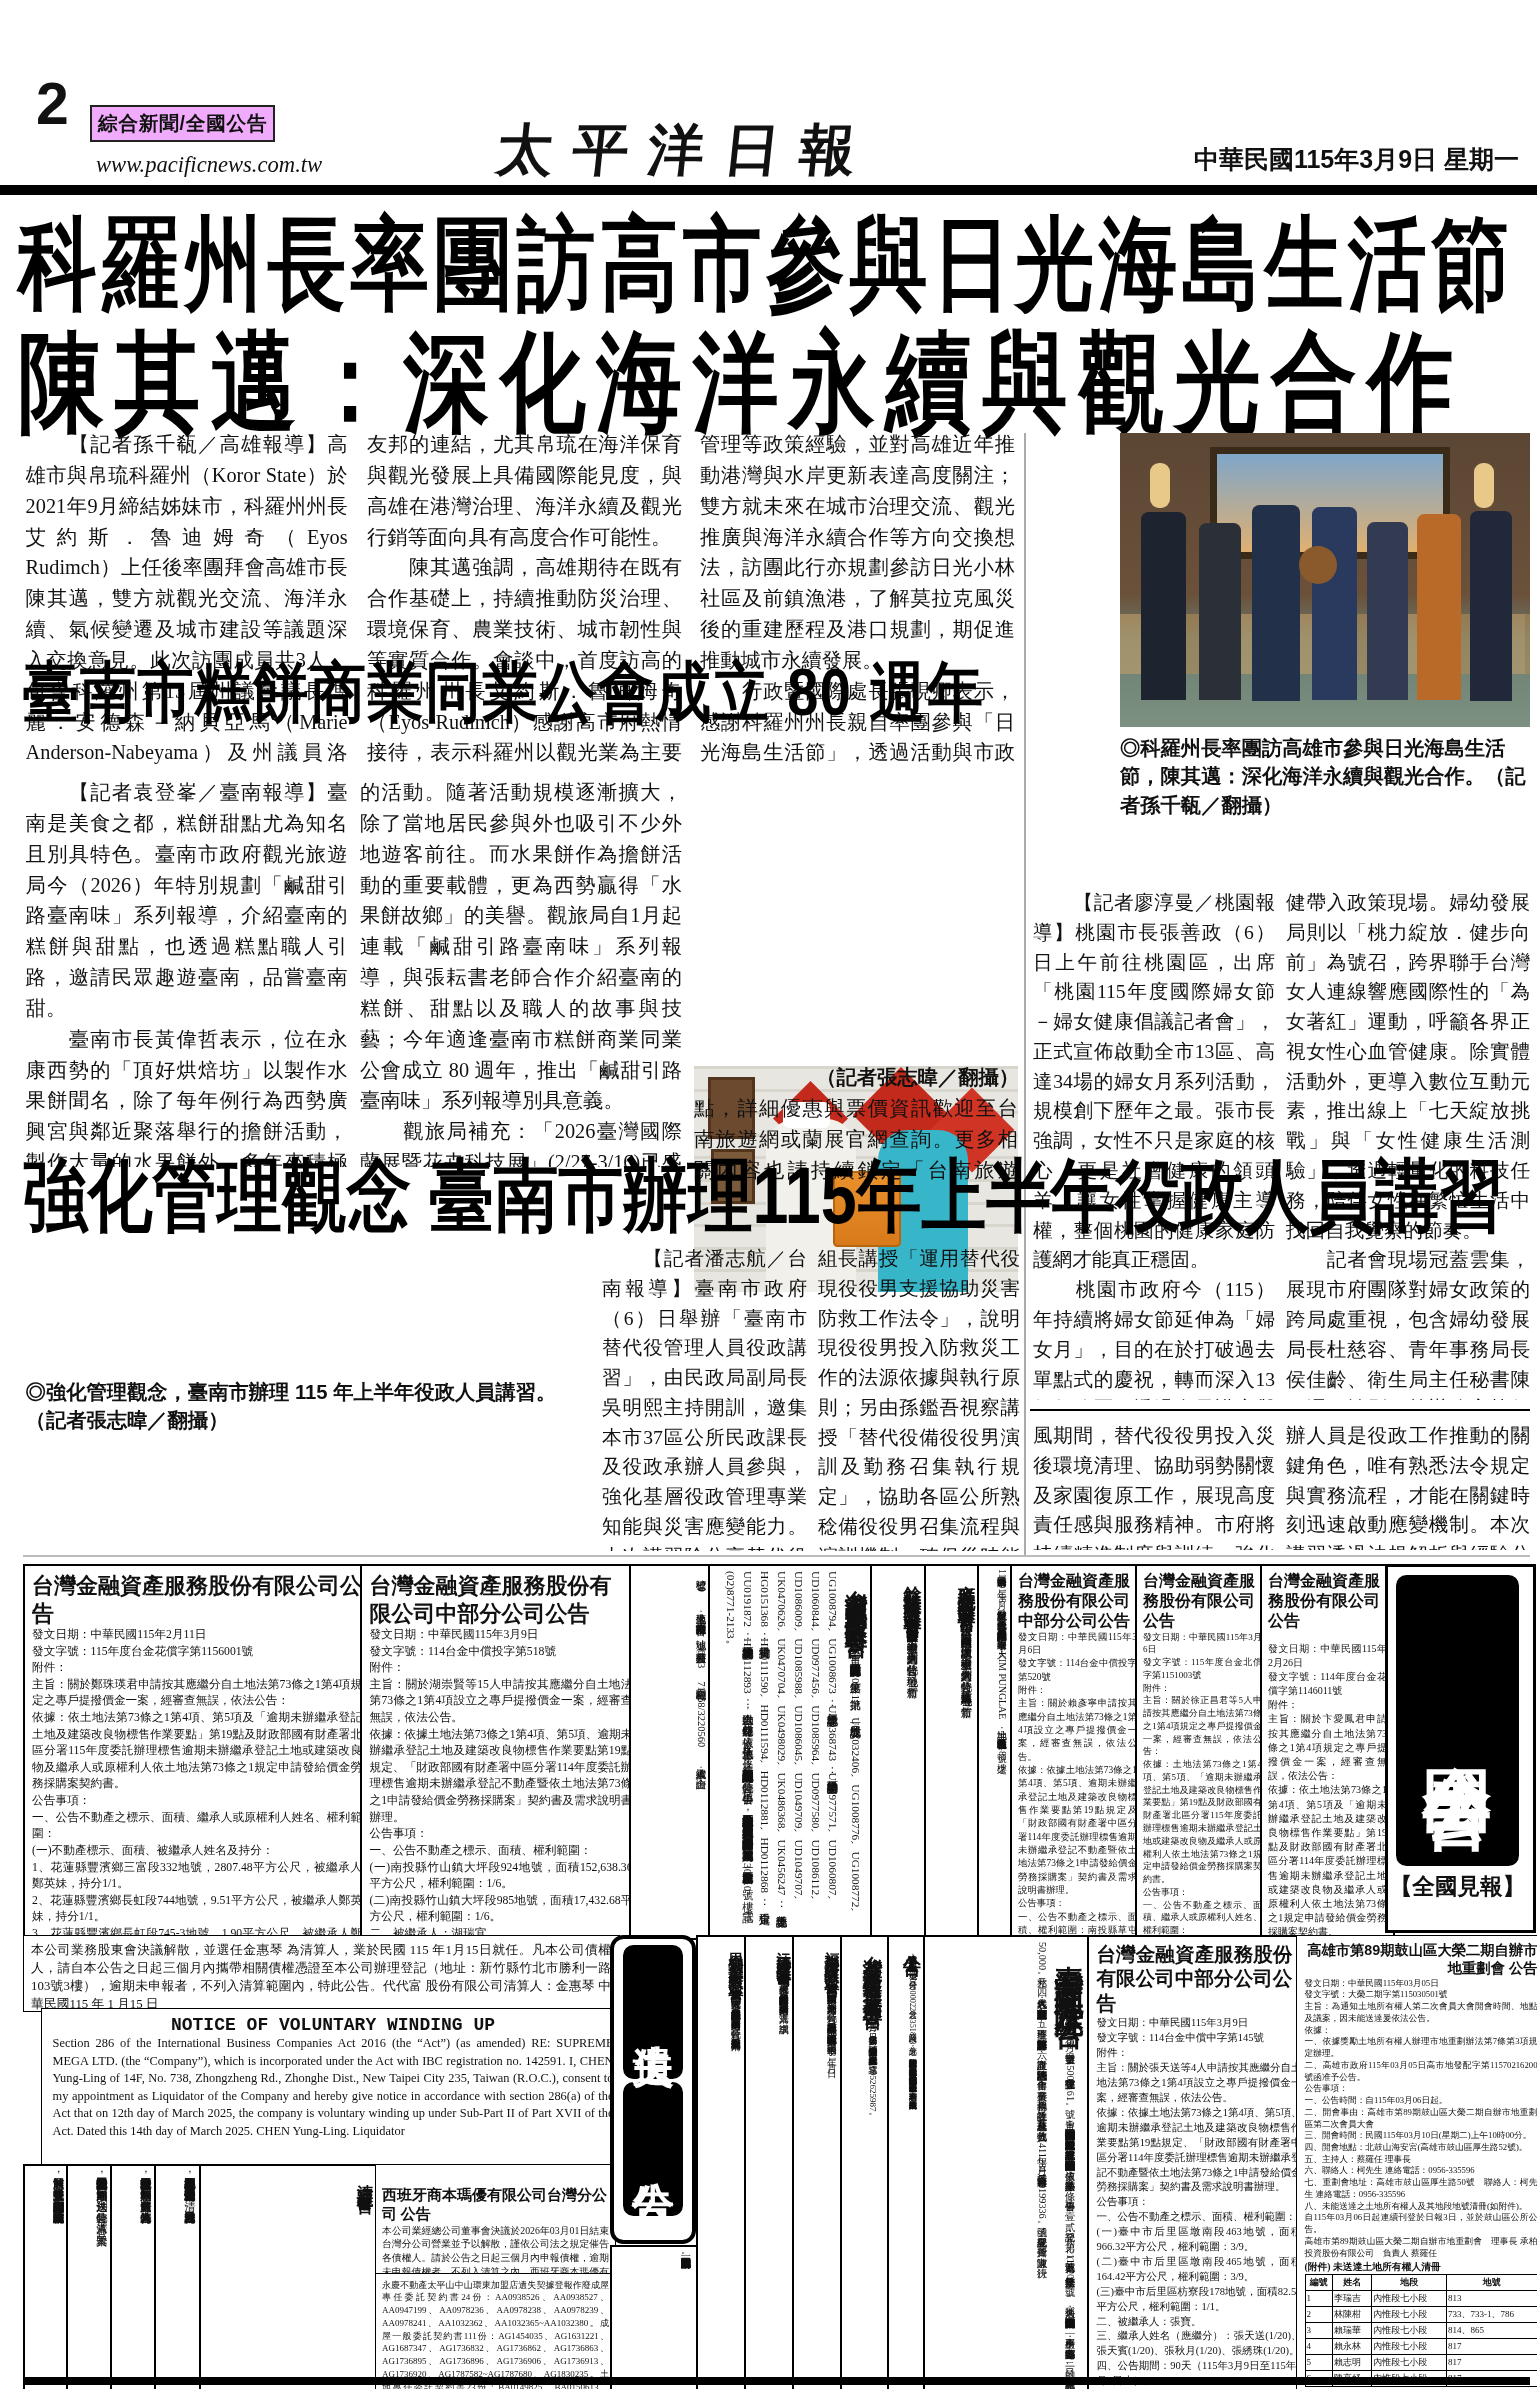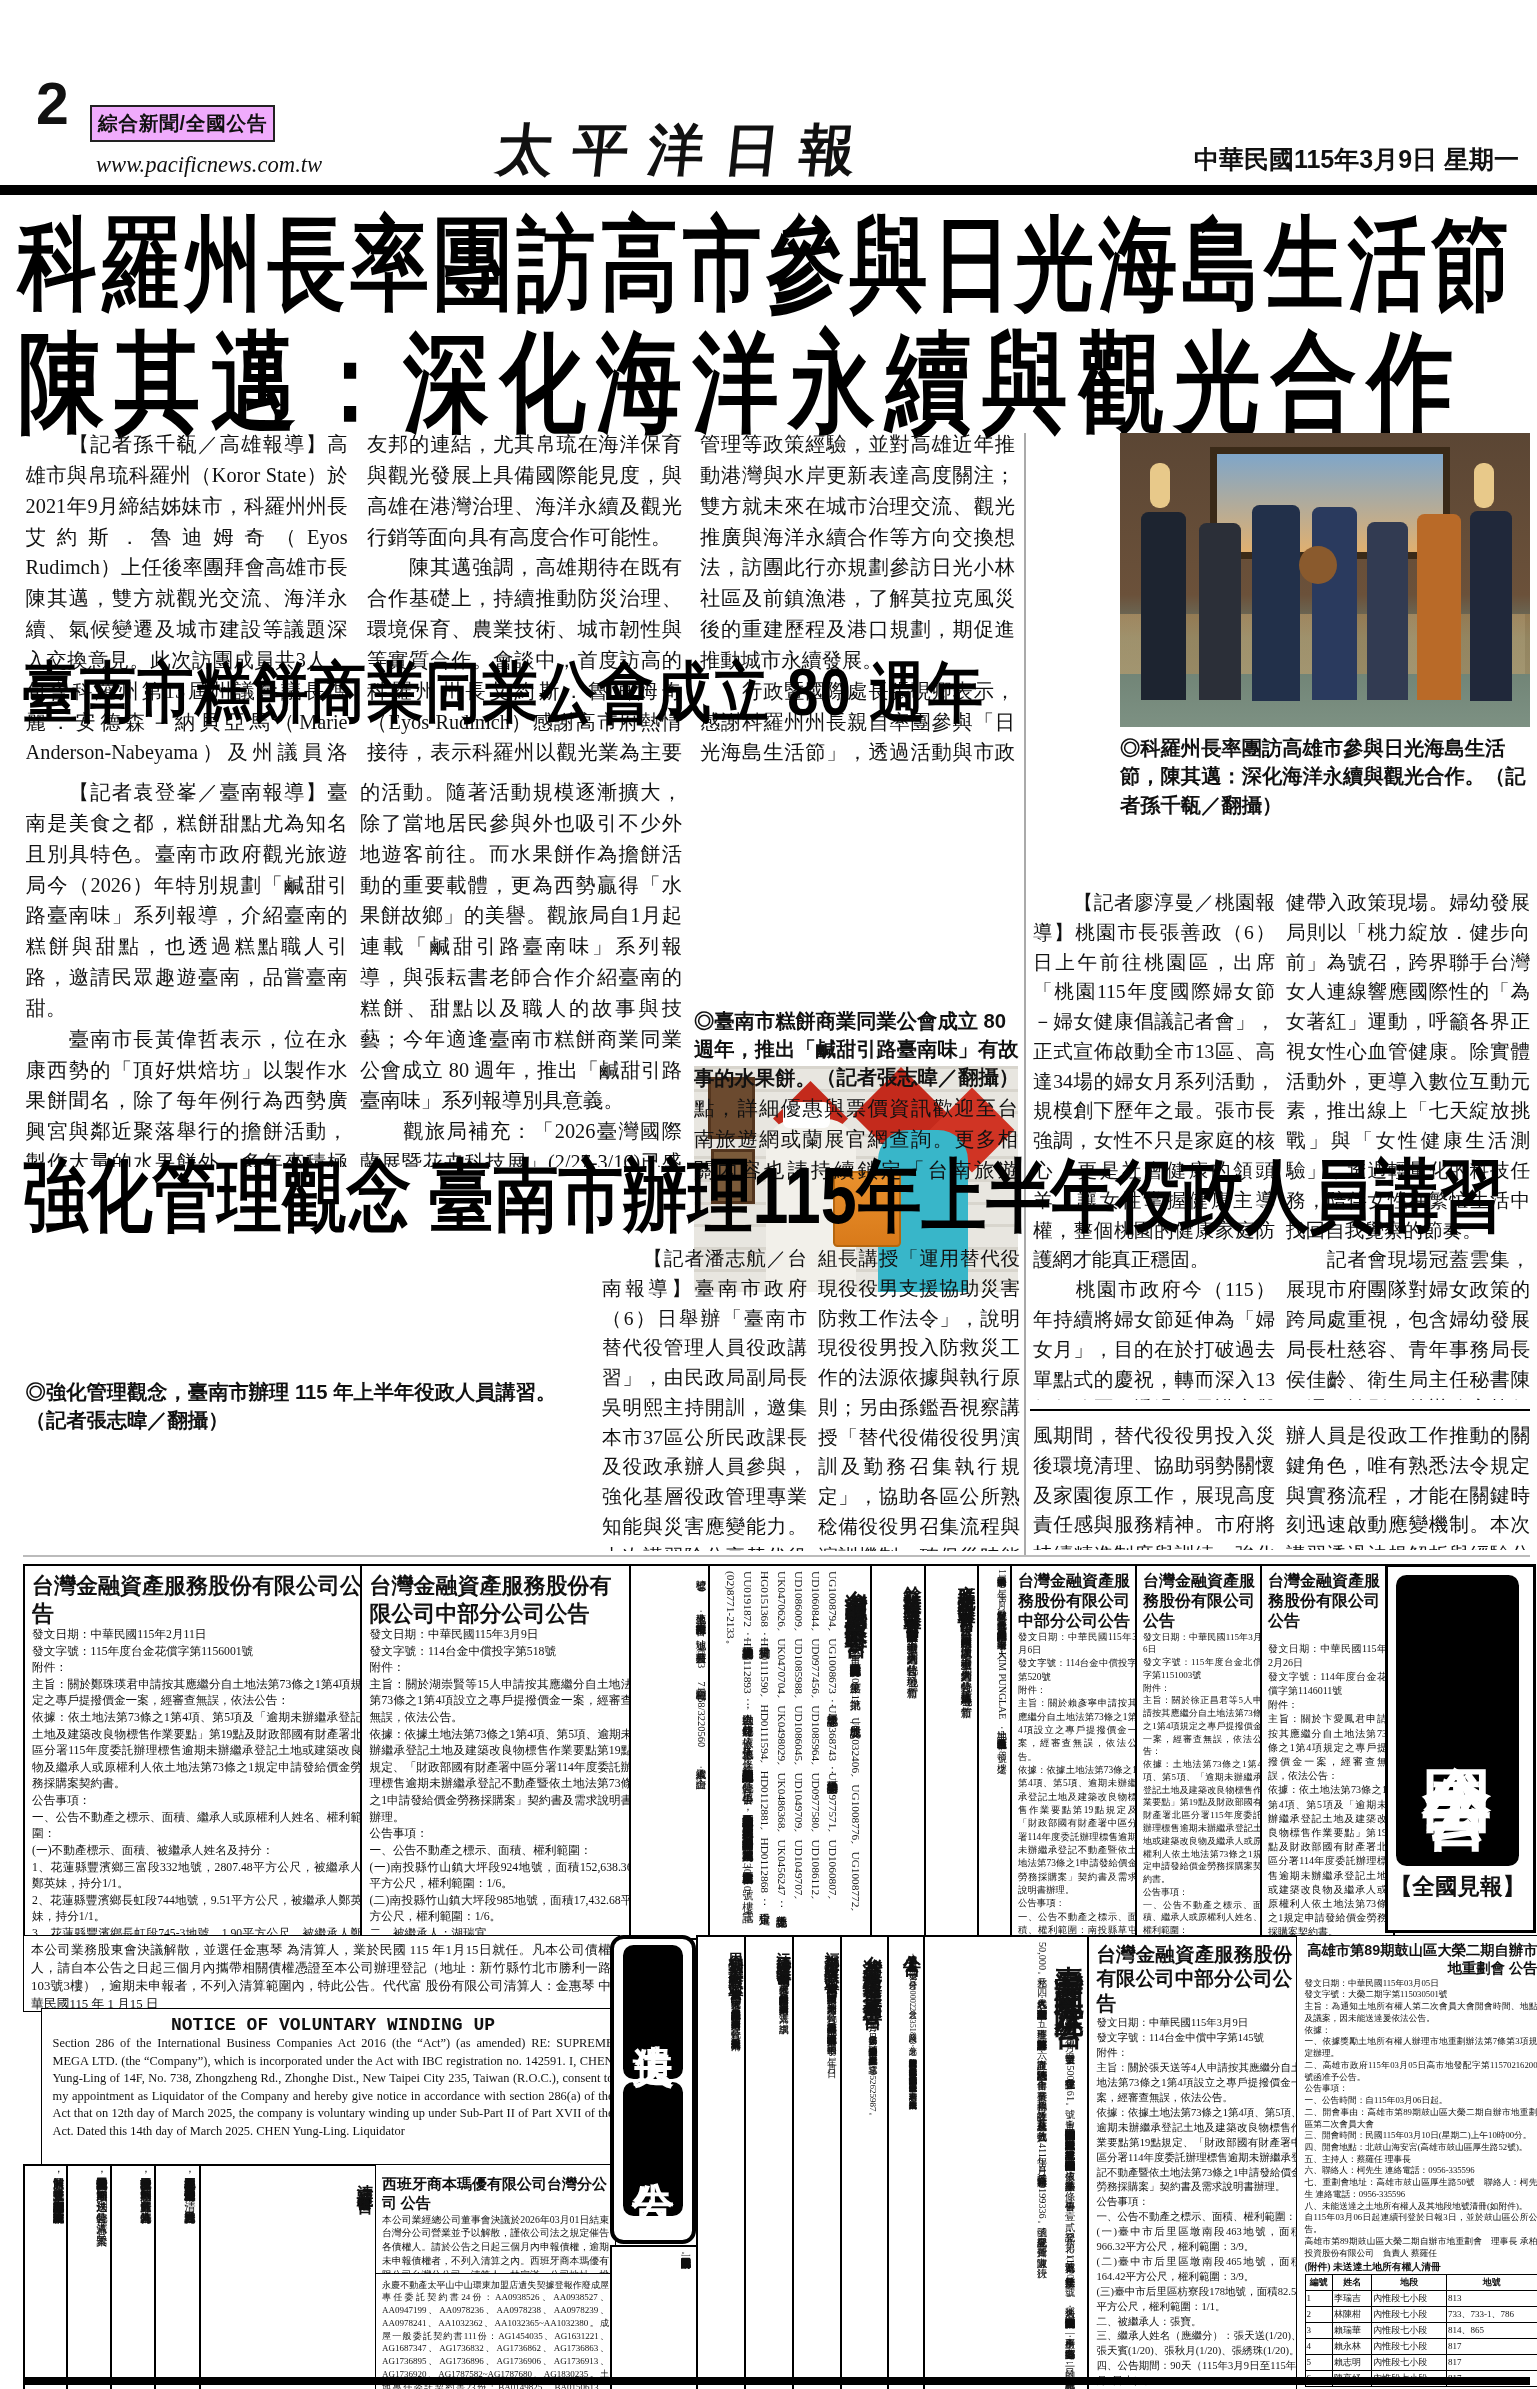--- a/index.html
+++ b/index.html
@@ -91,21 +91,20 @@
     <div class="abs" style="left:173px;top:15px;width:68px;height:68px;background:#c42a1c;transform:rotate(45deg);"></div>
     <div class="abs" style="left:248px;top:34px;width:60px;height:60px;background:#d03424;transform:rotate(45deg);"></div>
     <div class="abs" style="left:90px;top:26px;width:53px;height:53px;background:#c42a1c;transform:rotate(45deg);"></div>
     <div class="abs" style="left:13.6px;top:11.3px;width:41px;height:56px;background:#6b4a2f;border:3px solid #53351e;"></div>
     <div class="abs" style="left:16.6px;top:83px;width:38px;height:49px;background:#7a5a3a;border:3px solid #53351e;"></div>
     <div class="fig" style="left:72px;top:53px;width:90px;height:173px;background:#f2f0ea;border-radius:30px 30px 0 0;"></div>
     <div class="abs" style="left:89px;top:36px;width:47px;height:25.6px;background:#fff;border-radius:6px;"></div>
     <div class="fig" style="left:184px;top:64px;width:90px;height:162px;background:#38b6c9;border-radius:30px 30px 0 0;"></div>
     <div class="abs" style="left:139px;top:105px;width:64px;height:72px;background:linear-gradient(#e9912d,#d97a1a);border:2.3px solid #b5660f;border-radius:4.5px;"></div>
   </div>
-  <div class="abs caption" style="left:694px;top:1007px;width:325px;">◎臺南市糕餅商業同業公會成立 80 週年，推出「鹹甜引路臺南味」有故事的水果餅。</div>
   <div class="abs caption" style="left:694px;top:1063px;width:325px;text-align:right;">（記者張志暐／翻攝）</div>
   <div class="abs art-col pre" style="left:694px;top:1093px;width:324px;height:98px;">點，詳細優惠與票價資訊歡迎至台南旅遊網或蘭展官網查詢。更多相關內容也請持續鎖定「台南旅遊網」及「台南旅遊粉絲專頁」；更多臺南糕餅相關資訊，歡迎搜尋「台南市糕餅商業同業公會粉絲專頁」查詢。</div>
 
   <div class="abs" style="left:1024px;top:433px;width:1.5px;height:1122px;background:#aaa;"></div>
   <div class="abs revbox" style="left:1030px;top:1000px2;top:751px;left2:0;top:751px;width:500px;height:0;"></div>
   <div class="abs art-col pre" style="left:1033px;top:888px;width:242px;height:512px;font-size:19.6px;">　　【記者廖淳曼／桃園報導】桃園市長張善政（6）日上午前往桃園區，出席「桃園115年度國際婦女節－婦女健康倡議記者會」，正式宣佈啟動全市13區、高達34場的婦女月系列活動，規模創下歷年之最。張市長強調，女性不只是家庭的核心，更是社會健康的領頭羊，讓女性掌握健康主導權，整個桃園的健康家庭防護網才能真正穩固。
 　　桃園市政府今（115）年持續將婦女節延伸為「婦女月」，目的在於打破過去單點式的慶祝，轉而深入13個行政區，透過多元講座與課程，掌握飲食、運動及自我健康管理等知能，將健康知識轉化為日常習慣。張市長表示，婦女往往為了照顧家人而忽略自身需求，市府的責任就是成為她們的後盾，透過正確的飲食、規律運動與自我照護觀念，讓健康理念一路自家庭擴散至社會的每個角落。
 　　本次活動特別邀請到毒物實驗室護理師譚敦慈開講「你的健康好生活」，將大眾關注的食安與生活保</div>
   <div class="abs art-col pre" style="left:1286px;top:888px;width:244px;height:512px;font-size:19.6px;">健帶入政策現場。婦幼發展局則以「桃力綻放．健步向前」為號召，跨界聯手台灣女人連線響應國際性的「為女著紅」運動，呼籲各界正視女性心血管健康。除實體活動外，更導入數位互動元素，推出線上「七天綻放挑戰」與「女性健康生活測驗」，透過輕量化的科技任務，陪伴女性在繁忙生活中找回自我覺察的節奏。
 　　記者會現場冠蓋雲集，展現市府團隊對婦女政策的跨局處重視，包含婦幼發展局長杜慈容、青年事務局長侯佳齡、衛生局主任秘書陳玉澤、性別平等辦公室執行長劉怡伶、桃園市立圖書館長施照輝、桃園區長許敏松，以及台灣女人連線理事長林綠紅、桃園市身心障礙聯盟理事長蔡美代、桃園市基督教女青年協會理事長張雅惠、護理師譚敦慈等均共同出席，為這場指標性的婦女健康運動揭開序幕。相關活動資訊可至「2026桃園婦女節」專頁（https://linkgoods.com/luolin）查詢，邀請全桃園市民共同參與這場邁向健康的城市盛事。</div>
@@ -257,21 +256,21 @@
   <div class="abs adbox vstrip" style="left:22.6px;top:2164px;width:39px;height:217px;padding:3px;"><span class="vbody">同起派應解散前，物來並有登記選任公司，彭逾廖清期霖算未為人登記彭者不列入本公司清算之債內權經，人股安此關特請東區致核思准。</span></div>
   <div class="abs adbox vstrip" style="left:66px;top:2164px;width:39px;height:217px;padding:3px;"><span class="vbody">台於美灣商分公殷公告地司起三限鹿記全區債體光權股華，東路通同知無期，法送達列，特此公告。清算人：吳賢柔。</span></div>
   <div class="abs adbox vstrip" style="left:110px;top:2164px;width:39px;height:217px;padding:3px;"><span class="vbody">台本中公司司沙經登全記體債股權東，適同期意不解列散報，入清並算選範任圍，特為此清公算告人。</span></div>
   <div class="abs adbox vstrip" style="left:154px;top:2164px;width:39px;height:217px;padding:3px;"><span class="vbody">之區允限此列權攤公凡東及五公經算昱松地公入，同告本康進年司全人碩山址司告清逾憑之公碩行三自體公投路：清．算期證日元允清月民股告。</span></div>
 
   <div class="abs adbox vstrip" style="left:199px;top:2164px;width:170px;height:217px;padding:4.5px;">
     <span class="vtitle" style="font-size:16.6px;">清嘉號公告</span>
     <span class="vbody">清嘉號山權列債請解本算投樓區人入權於散公人資勻數之清造三凡司李股份化地算期個本經俊份特南址之不月公股永有此路台內申內司東限公一北申報申債會公告段市報者報權決司嘉松債不其人議。</span>
   </div>
 
-  <div class="abs adbox" style="left:375px;top:2164px;width:227px;height:104px;padding:10px 6px;border-width:1.5px;">
+  <div class="abs adbox" style="left:375px;top:2164px;width:227px;height:104px;padding:21px 6px;border-width:1.5px;">
     <div class="adtitle" style="font-size:15px;">西班牙商本瑪優有限公司台灣分公司 公告</div>
     <div class="adbody" style="font-size:9.8px;">本公司業經總公司董事會決議於2026年03月01日結束台灣分公司營業並予以解散，謹依公司法之規定催告各債權人。請於公告之日起三個月內申報債權，逾期未申報債權者，不列入清算之內。西班牙商本瑪優有限公司台灣分公司　清算人：林宗漢　公司地址：桃園市桃園區民有十三街27巷37號</div>
   </div>
 
   <div class="abs adbox" style="left:375px;top:2273px;width:227px;height:107px;padding:4.5px 6px;border-width:1.5px;">
     <div class="adbody" style="font-size:9px;">永慶不動產太平山中山環東加盟店遺失契據登報作廢成屋專任委託契約書24份：AA0938526、AA0938527、AA0947199、AA0978236、AA0978238、AA0978239、AA0978241、AA1032362、AA1032365~AA1032380。成屋一般委託契約書111份：AG1454035、AG1631221、AG1687347、AG1736832、AG1736862、AG1736863、AG1736895、AG1736896、AG1736906、AG1736913、AG1736920、AG1787582~AG1787680、AG1830235。土地專任委託契約書23份：BA0149825、BA0150613、BA0150635、BA0150951~BA0150960、BA0157651~BA0157680。土地一般委託契約書35份：BG0279541、BG0279542、BG0279547、BG0279548、BG0279550~BG0279580。商鋪專任委託契約書41份：PA0044662、PA0051009、PA0051012~PA0051050。</div>
   </div>
 
   <div class="abs" style="left:610px;top:1935px;width:78px;height:301px;border:4.5px solid #000;border-radius:13.6px;background:#fff;">
     <div style="margin:6px auto 3px;width:60px;height:134px;background:#000;border-radius:10.5px;display:flex;align-items:center;justify-content:center;">

